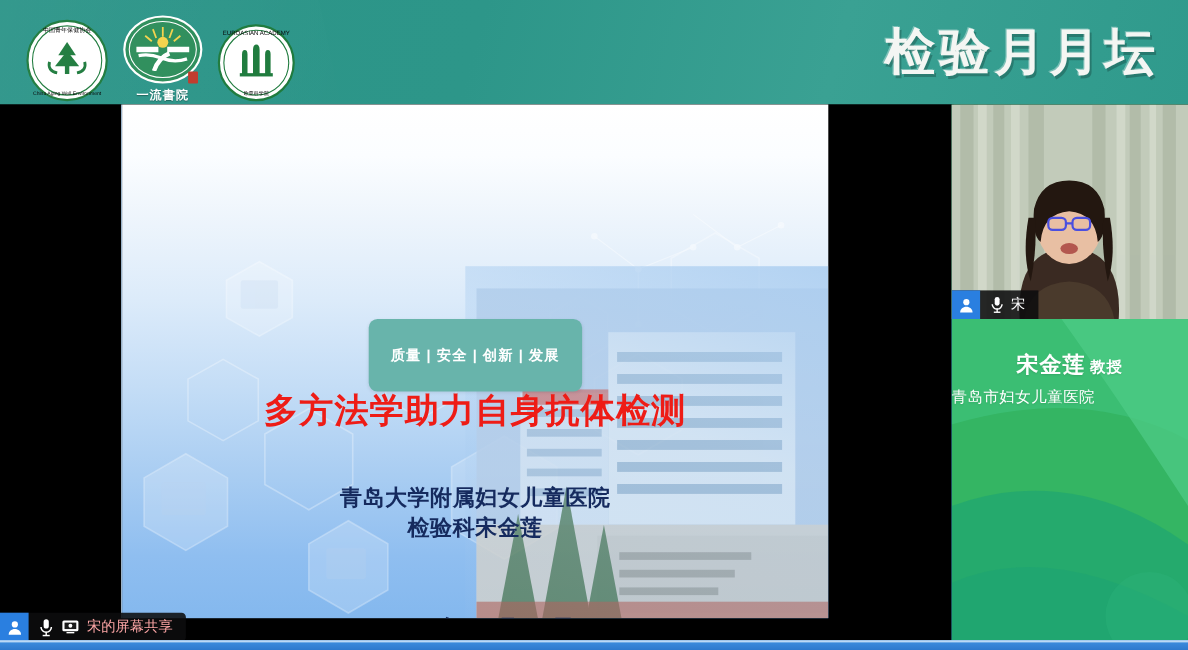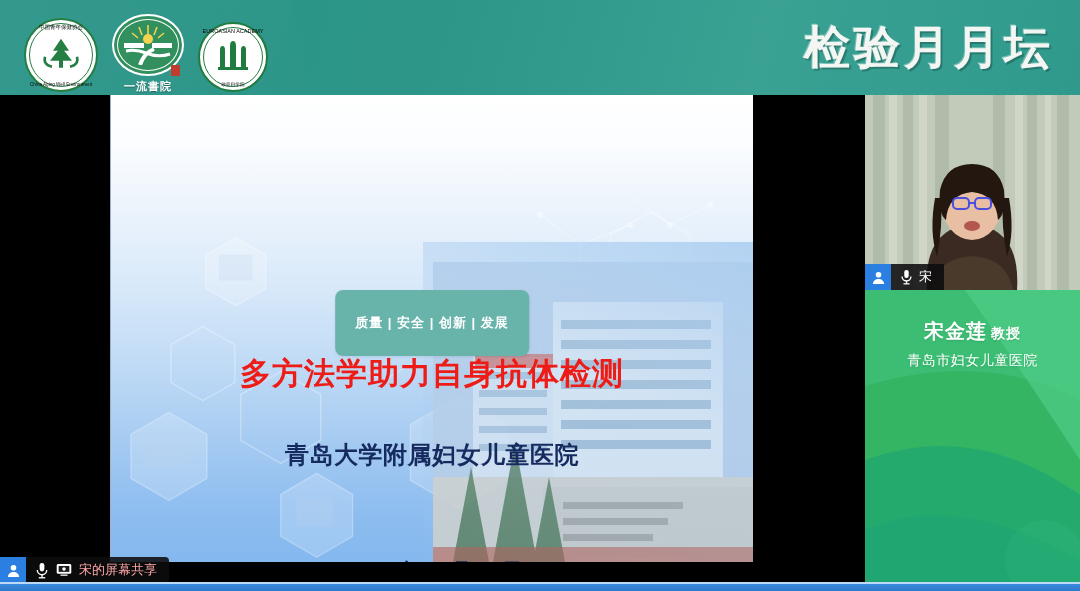--- a/index.html
+++ b/index.html
@@ -95,21 +95,21 @@
     white-space:nowrap;
     box-shadow:0 1px 3px rgba(0,0,0,.08);
   }
   .slide-title {
     position:absolute; left:0; right:0; top:258px; text-align:center;
     color:#ee1c16; font-size:31px; font-weight:bold; letter-spacing:1px;
     font-family:"DejaVu Sans", sans-serif;
   }
   .slide-sub {
     position:absolute; left:0; right:0; top:344px; text-align:center;
-    color:#152a5e; font-size:24px; font-weight:bold; line-height:1.35;
+    color:#152a5e; font-size:20px; font-weight:bold; line-height:1.35;
     letter-spacing:.5px;
     font-family:"DejaVu Sans", sans-serif;
   }
   .slide-date {
     position:absolute; left:0; right:0; top:462px; text-align:center;
     color:#152a5e; font-size:20px; font-weight:bold; letter-spacing:1px;
     font-family:"DejaVu Sans", sans-serif;
   }
 
   
@@ -169,21 +169,21 @@
   }
   .gc-shapes { position:absolute; inset:0; }
   .speaker-name {
     position:absolute; left:0; right:0; top:28px; text-align:center;
     color:#ffffff; font-size:20px; font-weight:bold; letter-spacing:1px;
     font-family:"DejaVu Sans", sans-serif;
     text-shadow:0 1px 2px rgba(0,0,0,.12);
   }
   .speaker-title-suffix { font-size:14px; font-weight:bold; margin-left:4px; }
   .speaker-org {
-    position:absolute; left:0; right:0; top:62px; text-align:center;
+    position:absolute; left:0; right:0; top:62px; 
     color:#ffffff; font-size:14px; letter-spacing:.5px;
     font-family:"DejaVu Sans", sans-serif;
     text-shadow:0 1px 2px rgba(0,0,0,.12);
   }
   .rp-divider{ position:absolute; left:0; top:0; width:2px; height:496px; background:#1b1b1b; }
 </style>
 </head>
 <body>
 
 <div id="app">
@@ -328,20 +328,21 @@
           <polygon points="100,300 116,215 132,300"></polygon>
         </g>
         <rect x="0" y="285" width="320" height="15" fill="#b9462f" opacity="0.6"></rect>
       </svg>
       <div class="photo-haze"></div>
 
       <div class="badge">质量 | 安全 | 创新 | 发展</div>
       <div class="slide-title">多方法学助力自身抗体检测</div>
       <div class="slide-sub">
         <div>青岛大学附属妇女儿童医院</div>
+        <div>检验科宋金莲</div>
       </div>
       <div class="slide-date">——2024年07月04日——</div>
     </div>
 
     <div class="share-pill">
       <div class="share-avatar">
         <svg width="15" height="15" viewBox="0 0 16 16" fill="#fff">
           <circle cx="8" cy="5" r="3"></circle>
           <path d="M2 15c0-3.3 2.7-5.5 6-5.5s6 2.2 6 5.5z"></path>
         </svg>

